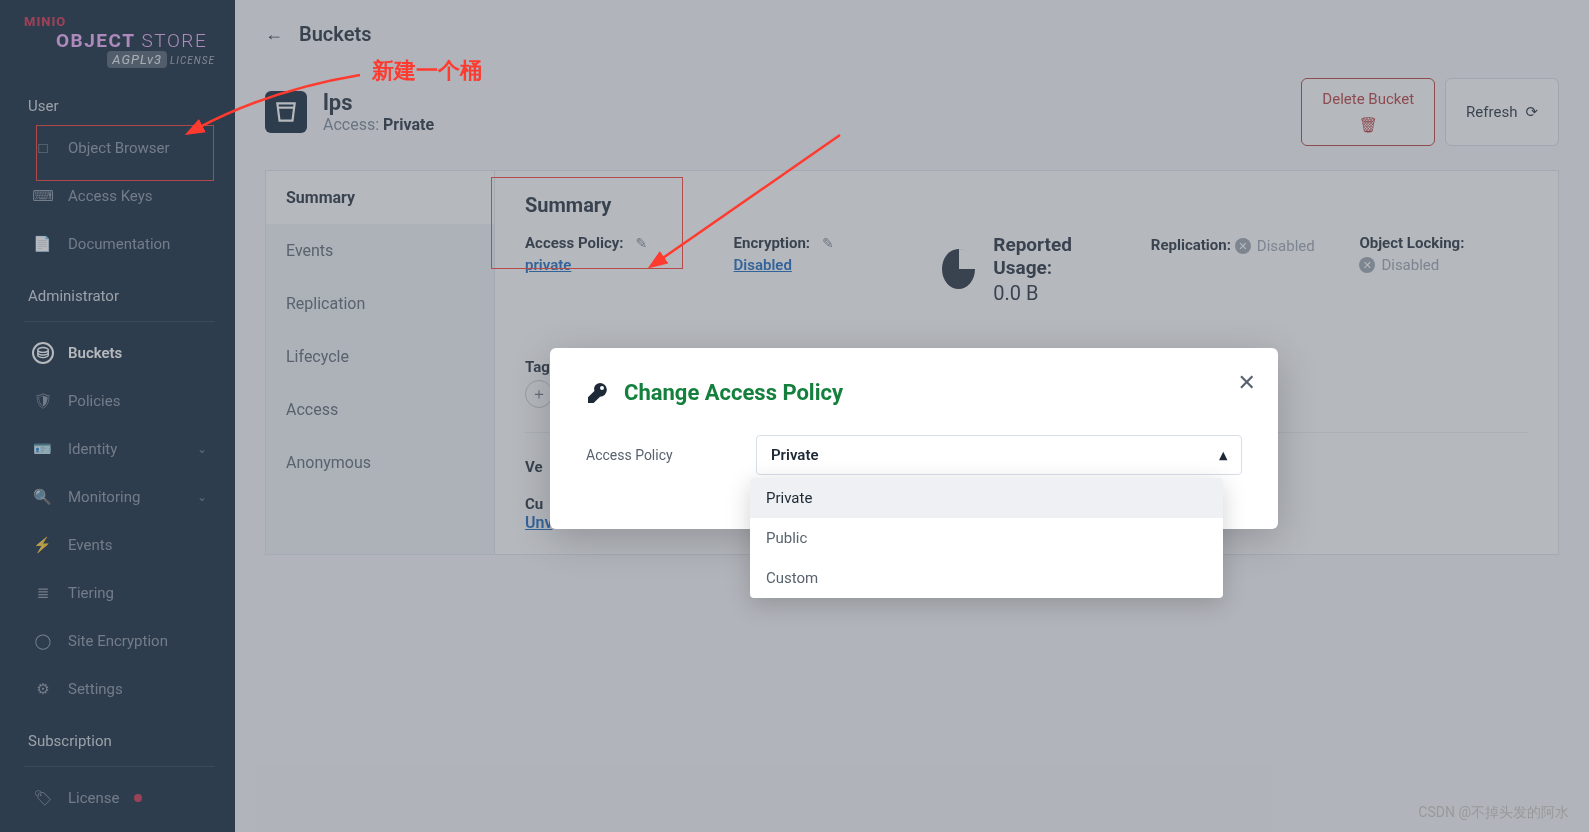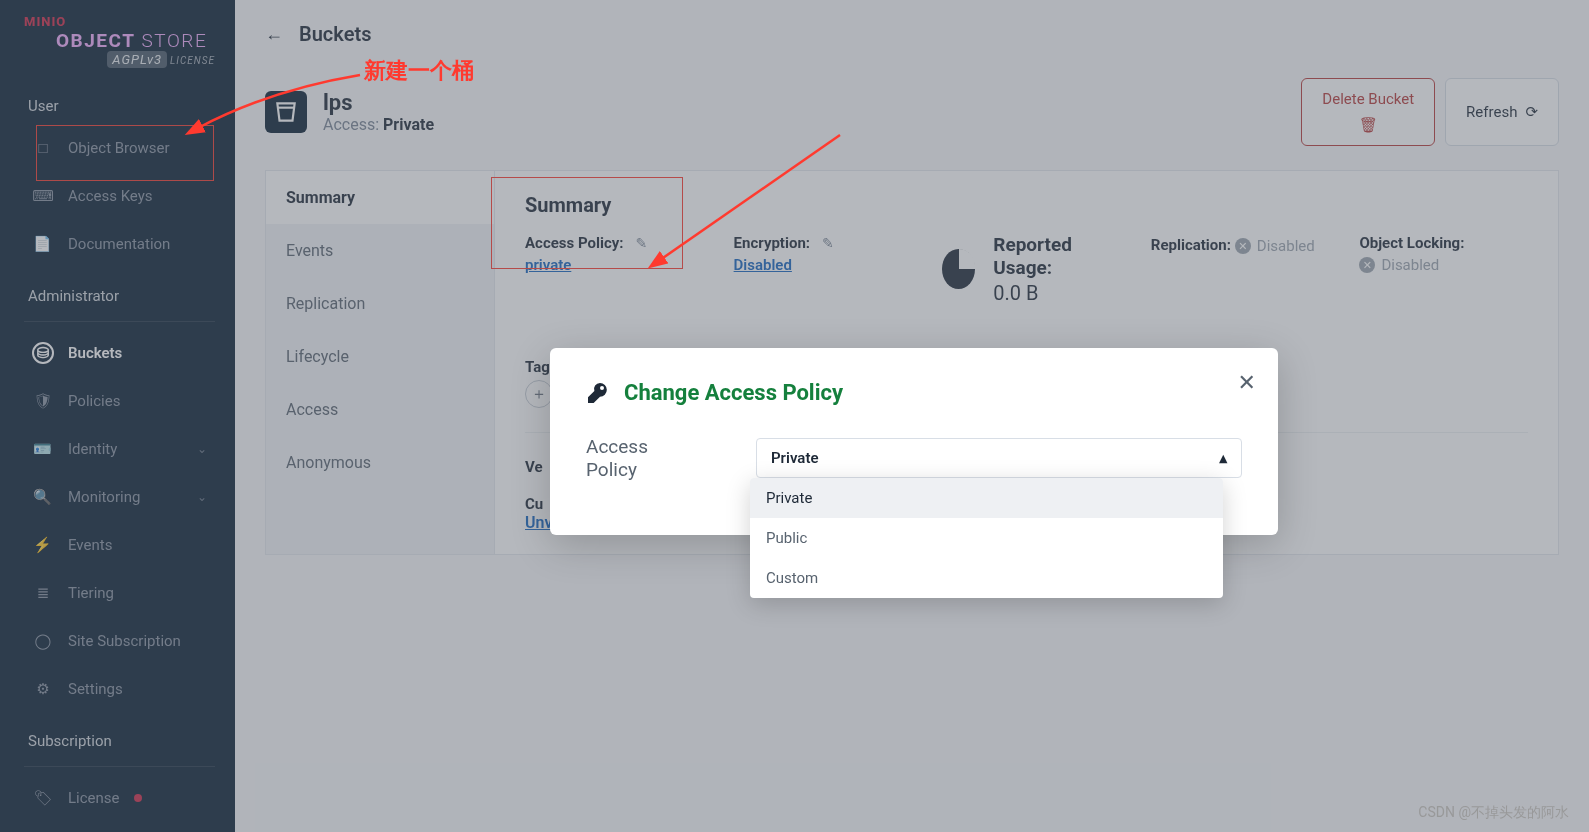--- a/index.html
+++ b/index.html
@@ -68,21 +68,21 @@
     .red-box2 { position: absolute; border: 1.3px solid #ff3a2f; pointer-events: none; }
 
     
     .overlay { position: absolute; inset: 0; background: rgba(90, 98, 108, 0.45); }
     .modal { position: absolute; left: 550px; top: 348px; width: 728px; background: #fff; border-radius: 6px; box-shadow: 0 10px 40px rgba(0,0,0,.2); padding: 32px 36px 54px 36px; }
     .modal-close { position: absolute; right: 22px; top: 22px; font-size: 22px; color: #58636f; cursor: pointer; }
     .modal-head { display: flex; align-items: center; gap: 14px; margin-bottom: 30px; }
     .modal-head svg { width: 24px; height: 24px; color:#1e2937; }
     .modal-title { font-size: 22px; font-weight: 700; color: #15803d; }
     .modal-row { display: flex; align-items: center; gap: 60px; }
-    .modal-label { width: 110px; color: #58636f; font-size: 19px; }
+    .modal-label { width: 110px; color: #58636f; font-size: 14px; }
     .select-box { flex: 1; border: 1px solid #d8dee6; border-radius: 4px; padding: 10px 14px; display: flex; align-items: center; justify-content: space-between; font-size: 15px; color: #1e2937; cursor: pointer; font-weight:600; }
 
     .dropdown { position: absolute; left: 750px; top: 478px; width: 473px; background: #fff; border-radius: 4px; box-shadow: 0 6px 24px rgba(0,0,0,.18); overflow: hidden; z-index: 50; }
     .dropdown-opt { padding: 11px 16px; font-size: 15px; color: #58636f; cursor: pointer; }
     .dropdown-opt.sel { background: #eef0f3; color:#1e2937; }
 
     .watermark { position: absolute; right: 20px; bottom: 10px; color: rgba(150,150,150,.9); font-size: 14px; }
 
     
     .arrow { position: absolute; pointer-events: none; }
@@ -138,21 +138,21 @@
     <div class="side-item">
       <span class="side-icon">⚡</span>
       <span>Events</span>
     </div>
     <div class="side-item">
       <span class="side-icon">≣</span>
       <span>Tiering</span>
     </div>
     <div class="side-item">
       <span class="side-icon">◯</span>
-      <span>Site Subscription</span>
+      <span>Site Encryption</span>
     </div>
     <div class="side-item">
       <span class="side-icon">⚙</span>
       <span>Settings</span>
     </div>
   </div>
 
   <div class="side-group-label">Subscription</div>
   <hr class="side-hr">
   <div class="side-items">
@@ -261,21 +261,21 @@
         <span class="link-val">Unv</span>
       </div>
 
       <div class="red-box2" style="left:-4px; top:6px; width:192px; height:92px;"></div>
     </div>
   </div>
 </div>
 
 <div class="overlay"></div>
 
-<div class="annot-text" style="left:364px; top:56px;">新建一个桶</div>
+<div class="annot-text" style="left:372px; top:56px;">新建一个桶</div>
 <div class="arrow" style="left:190px; top:70px;">
   <svg width="180" height="70">
       <defs>
         <marker id="ah1" markerWidth="10" markerHeight="10" refX="2" refY="3" orient="auto">
           <path d="M0,0 L0,6 L8,3 z" fill="#ff3a2f"></path>
         </marker>
       </defs>
       <path d="M170,5 Q80,20 8,58" stroke="#ff3a2f" stroke-width="2.5" fill="none" marker-end="url(#ah1)"></path>
     </svg>
 </div>

